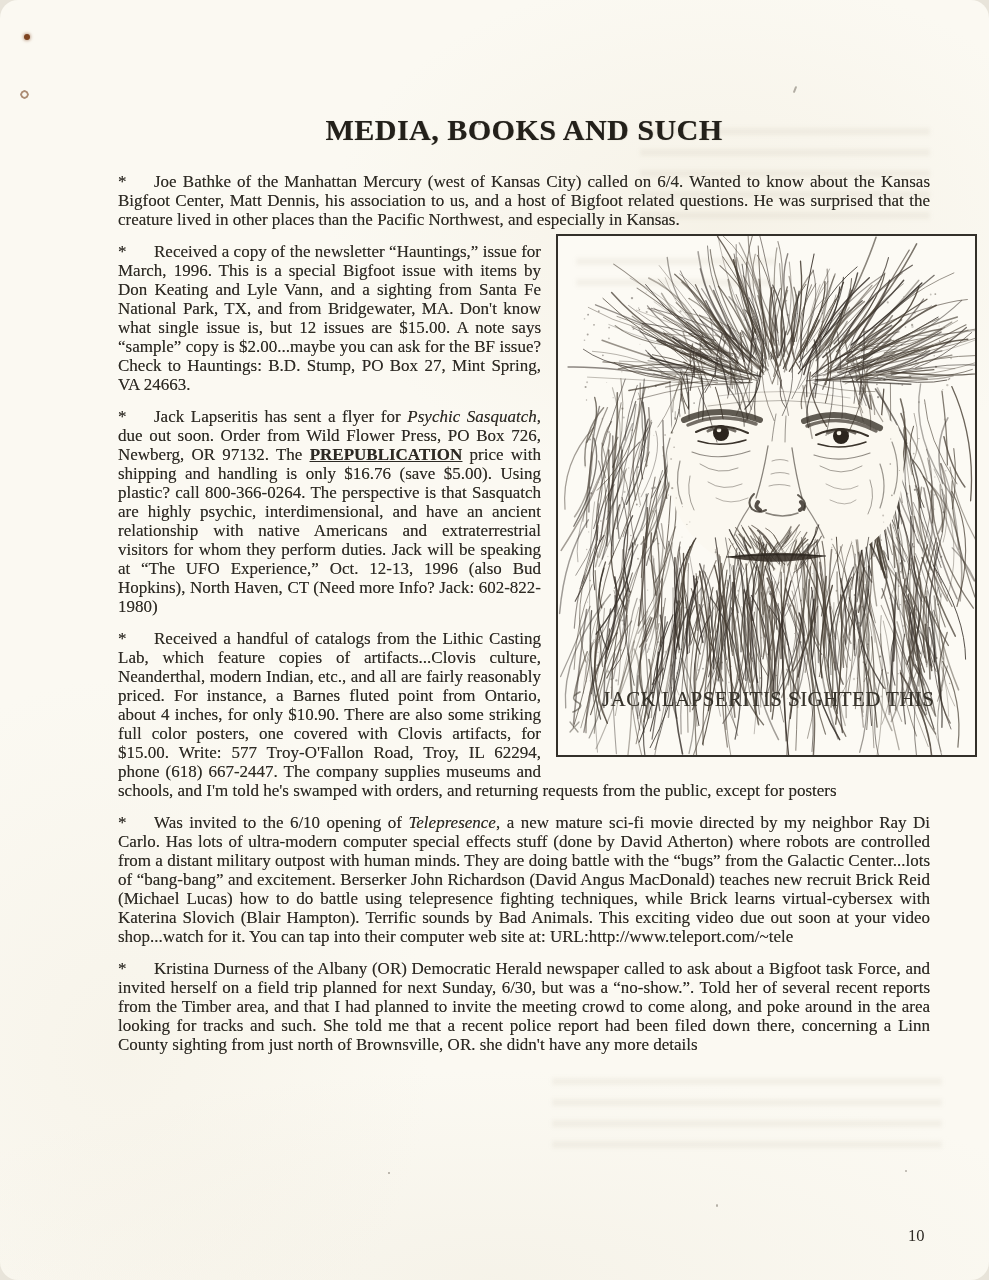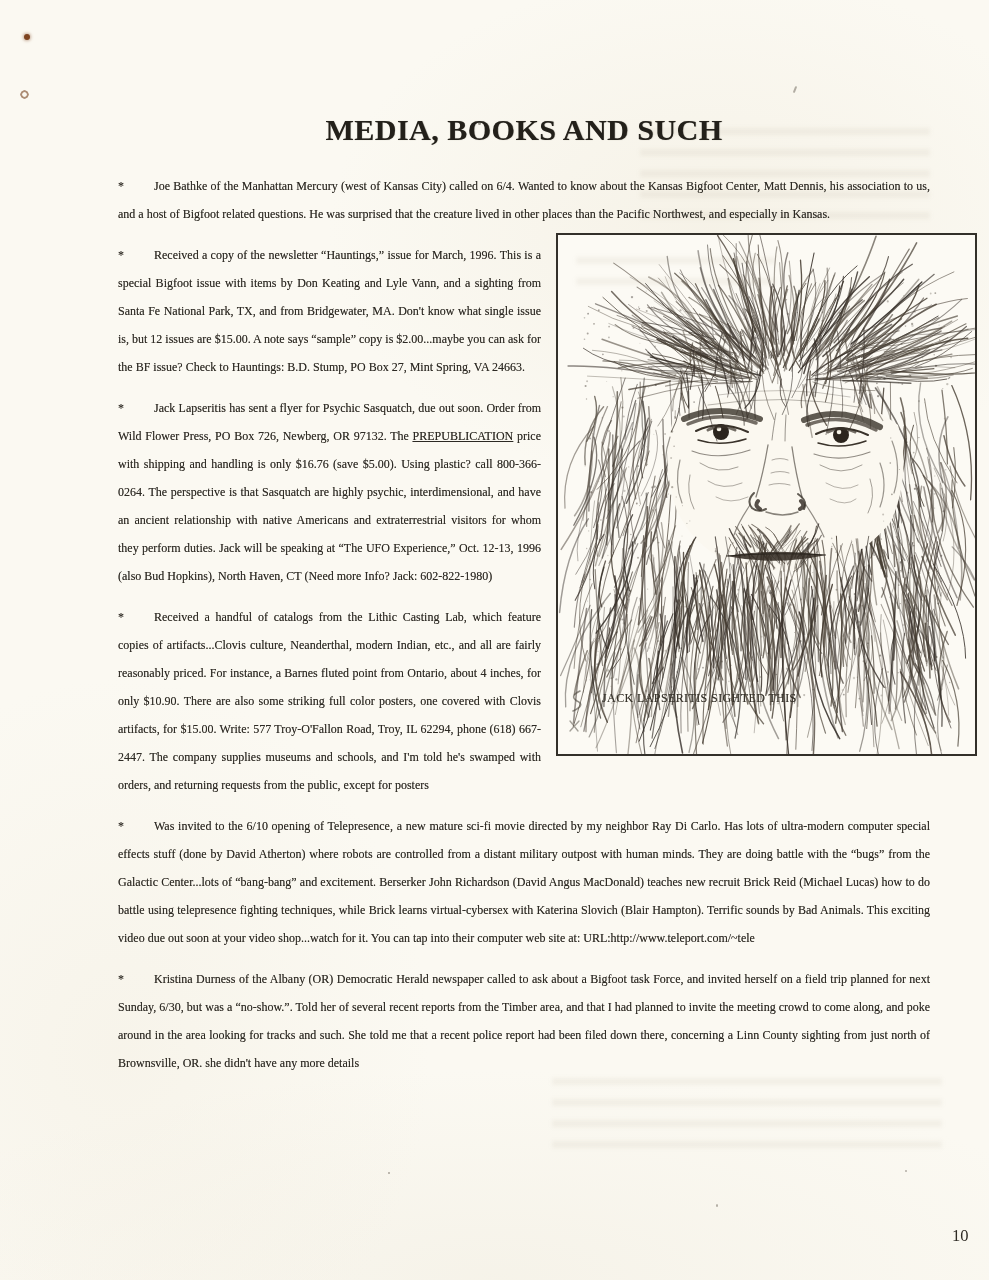--- a/index.html
+++ b/index.html
@@ -6,47 +6,48 @@
   .page{
     position:relative;width:989px;height:1280px;box-sizing:border-box;
     padding:112px 59px 0 118px;overflow:hidden;
     background:
       radial-gradient(ellipse 620px 420px at 72% 18%, rgba(236,229,211,.35), transparent 62%),
       radial-gradient(ellipse 520px 620px at 12% 82%, rgba(238,232,216,.30), transparent 60%),
       radial-gradient(ellipse 900px 300px at 50% 100%, rgba(230,224,206,.25), transparent 70%),
       #fbf9f2;
     font-family:"Liberation Serif","DejaVu Serif",serif;
     color:#2d2a24;
+    border-radius:18px;
   }
   .content{position:relative;z-index:1;}
   h1{
     font-size:30px;line-height:36px;font-weight:700;text-align:center;
     margin:0 0 24px 0;color:#23201a;letter-spacing:.5px;
     text-shadow:.4px .4px .7px rgba(40,35,28,.5);
   }
   p.para{
-    margin:0 0 13px 0;font-size:12px;line-height:28px;text-align:justify;
+    margin:0 0 13px 0;font-size:17px;line-height:19px;text-align:justify;
     text-shadow:0 0 .6px rgba(50,44,36,.55);
   }
   .marker{display:inline-block;width:36px;}
-  .seg-i{}
-  .seg-bu{font-weight:400;text-decoration:underline;}
+  .seg-i{font-style:italic;}
+  .seg-bu{font-weight:700;text-decoration:underline;}
   figure.sketch-box{
     float:right;box-sizing:border-box;width:421px;height:523px;
     margin:-8px -47px 14px 15px;position:relative;
     border:2px solid #33302a;background:#fcfaf4;padding:0;
   }
   figure.sketch-box svg.sketch{position:absolute;left:0;top:0;width:417px;height:519px;}
   figcaption{
     position:absolute;left:44px;top:452px;z-index:2;
-    font-size:12px;line-height:23px;letter-spacing:.4px;color:#37332b;
+    font-size:21px;line-height:23px;letter-spacing:.4px;color:#37332b;
     text-shadow:0 0 .5px rgba(55,51,43,.5);
   }
   .scribble{position:absolute;left:4px;top:450px;width:28px;height:50px;z-index:2;}
-  .page-number{position:absolute;left:908px;top:1226px;font-size:16.5px;color:#2e2a24;z-index:1;margin-left:44px;}
+  .page-number{position:absolute;left:908px;top:1226px;font-size:16.5px;color:#2e2a24;z-index:1;}
   .clear{clear:both;}
   
   .bleed{
     position:absolute;z-index:0;pointer-events:none;
     background:repeating-linear-gradient(180deg, rgba(125,112,86,.07) 0 7px, transparent 7px 21px);
     filter:blur(2px);
   }
   .bleed-tr{left:640px;top:128px;width:290px;height:102px;}
   .bleed-br{left:552px;top:1078px;width:390px;height:72px;}
   .bleed-fig{left:18px;top:22px;width:200px;height:40px;z-index:0;}

